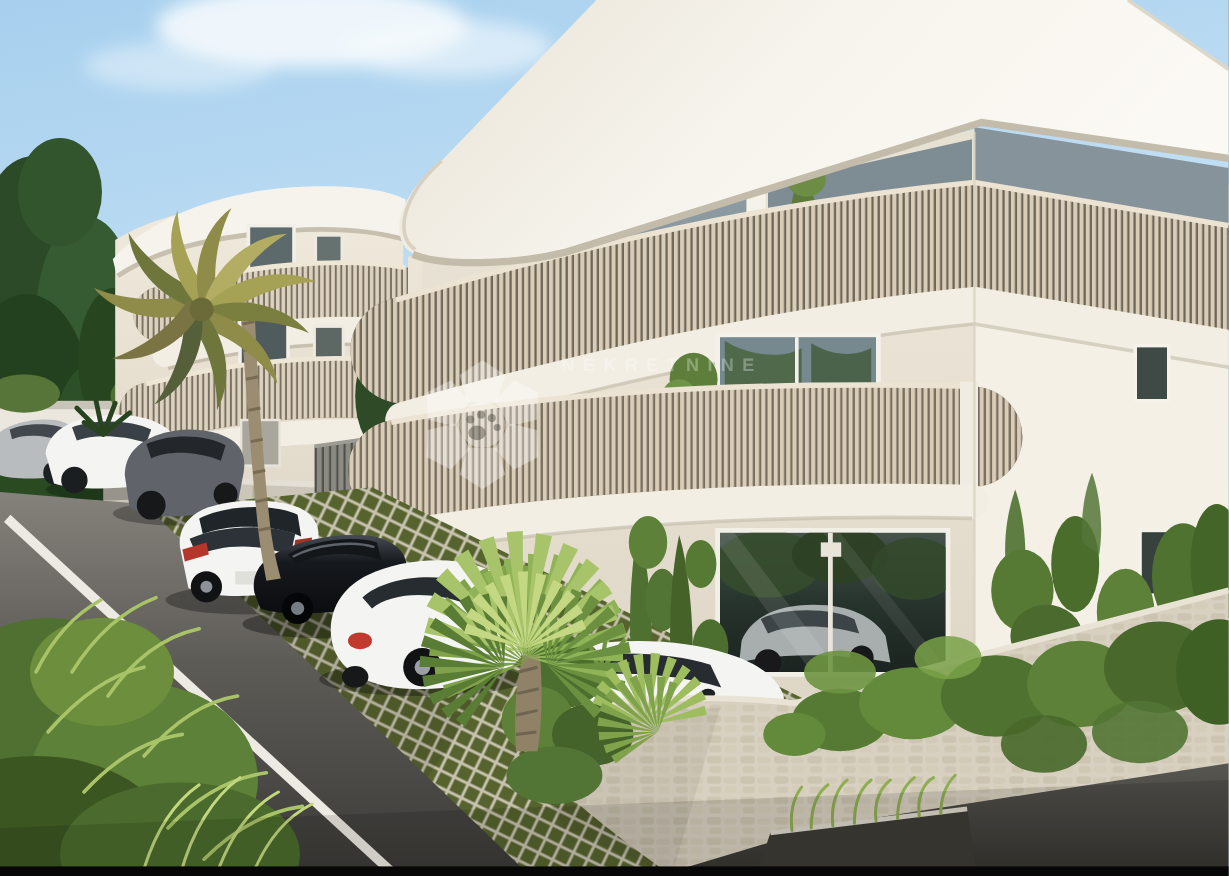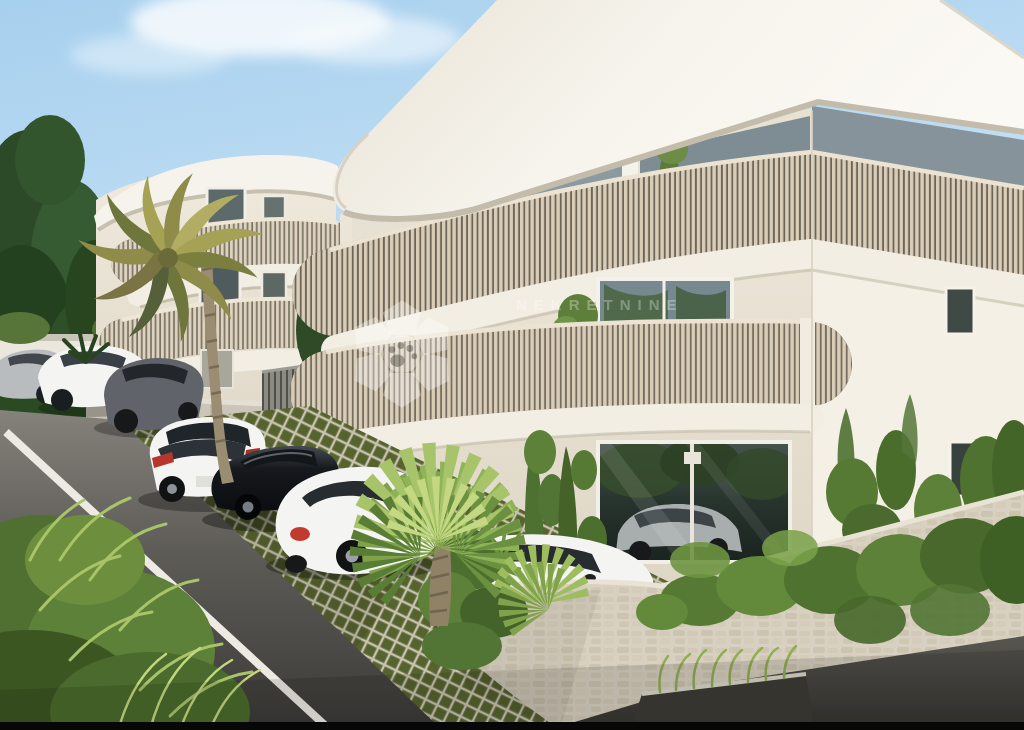--- a/index.html
+++ b/index.html
@@ -2,21 +2,21 @@
 <html style="--sky-top: #a7d0ee; --sky-low: #dcedf8; --cloud: #f5fafd; --facade: #ece6d9; --facade-shadow: #d8d0bf; --facade-sunlit: #f4f0e5; --roof-white: #f7f4ed; --roof-underside: #c4bcab; --slat: #d9ccb7; --slat-gap: #6e675a; --glass-dark: #2e3a34; --glass-sky: #8fa3ad; --road: #6f6d68; --road-dark: #3e3d3a; --lane-line: #eceae2; --paver-grass: #59652f; --paver-grid: #c8c3b0; --stone: #d8d1c1; --hedge-dark: #3c5621; --hedge: #6d8f3d; --hedge-light: #a9c468; --palm-gold: #a5a255; --conifer: #2c4a28; --ivy: #567a33; --car-white: #f4f4f2; --car-silver: #b9bcbe; --car-gray: #60646a; --car-black: #101317; --taillight: #b5372c; --letterbox: #070707; --watermark: rgba(255,255,255,0.34); --watermark-sub: rgba(255,255,255,0.30);"><head>
 <meta charset="utf-8">
 <style>
   html,body{margin:0;padding:0;background:#222;}
   .stage{position:relative;width:1024px;height:730px;overflow:hidden;background:var(--sky-low,#d9ecf8);font-family:"Liberation Sans",sans-serif;}
   .stage svg.scene{position:absolute;left:0;top:0;width:1024px;height:730px;display:block;}
   .watermark{position:absolute;left:346px;top:298px;width:380px;height:130px;display:flex;align-items:flex-start;gap:10px;pointer-events:none;}
   .wm-logo{width:112px;height:112px;flex:0 0 auto;color:var(--watermark,rgba(255,255,255,0.34));}
   .wm-text{display:flex;flex-direction:column;margin-top:2px;}
   .wm-brand{font-family:"Liberation Serif",serif;font-size:56px;line-height:1.0;color:var(--watermark,rgba(255,255,255,0.33));letter-spacing:2px;}
-  .wm-sub{font-family:"Liberation Sans",sans-serif;font-size:15px;font-weight:bold;letter-spacing:7px;color:var(--watermark-sub,rgba(255,255,255,0.30));margin-left:48px;margin-top:-4px;}
+  .wm-sub{font-family:"Liberation Sans",sans-serif;font-size:15px;font-weight:bold;letter-spacing:7px;color:var(--watermark-sub,rgba(255,255,255,0.30));margin-top:-4px;}
   .letterbox{position:absolute;left:0;bottom:0;width:100%;height:8px;background:var(--letterbox,#070707);}
 </style>
 </head>
 <body>
 
 <div class="stage">
 <svg class="scene" viewBox="0 0 1024 730" aria-hidden="true">
   <defs>
     <linearGradient id="skyg" x1="0" y1="0" x2="0.25" y2="1">
       <stop offset="0" stop-color="#a7d0ee"></stop>

